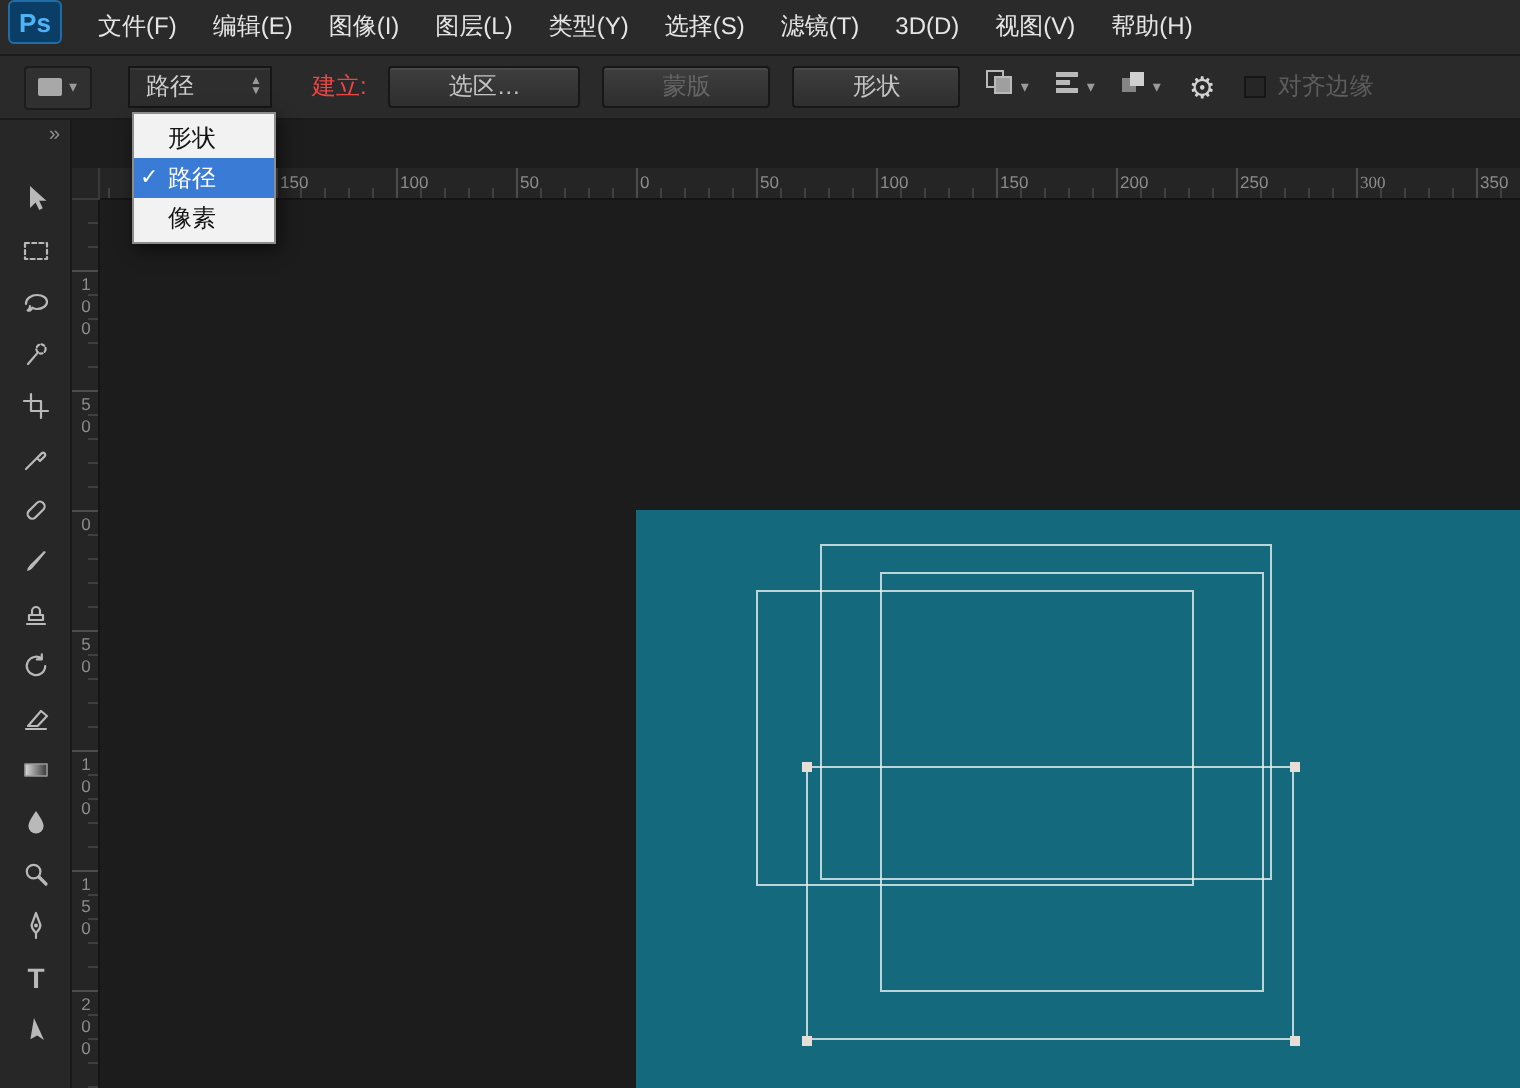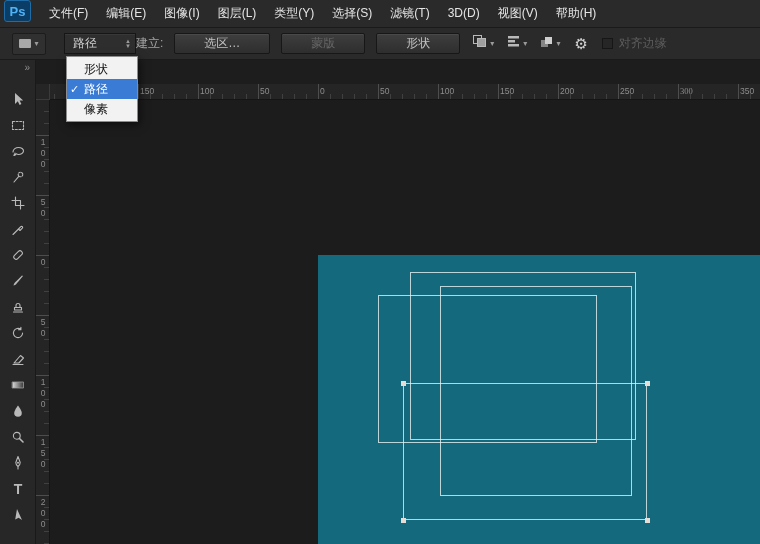--- a/index.html
+++ b/index.html
@@ -20,21 +20,21 @@
     border-bottom:1px solid #1a1a1a;display:flex;align-items:center}
   .tool-preset{margin-left:12px;width:34px;height:22px;display:flex;align-items:center;justify-content:center;
     gap:3px;border:1px solid #1c1c1c;background:#303030;border-radius:2px}
   .tp-rect{width:12px;height:9px;background:#a8a8a8;border-radius:1px}
   .caret{color:#9a9a9a;font-size:8px;line-height:1}
   .mode-select{margin-left:18px;width:72px;height:21px;background:#2e2e2e;border:1px solid #161616;
     box-shadow:inset 0 1px 0 rgba(255,255,255,.05);display:flex;align-items:center;
     padding:0 4px 0 8px;color:#cfcfcf;font-size:12px}
   .updown{margin-left:auto;display:flex;flex-direction:column;align-items:center;color:#9a9a9a;
     font-size:6px;line-height:5px}
-  .make-label{margin-left:0;color:#a3a3a3;font-size:12px}
+  .make-label{margin-left:20px;color:#ef4444;font-size:12px}
   .opt-btn{margin-left:11px;height:21px;padding:0 29px;background:linear-gradient(#3e3e3e,#2e2e2e);
     border:1px solid #171717;border-radius:2px;color:#c2c2c2;font-size:12px;
     box-shadow:inset 0 1px 0 rgba(255,255,255,.06)}
   .opt-btn.disabled{color:#666}
   .icon-btn{margin-left:12px;display:flex;align-items:center;gap:2px}
   .gear{margin-left:14px;color:#d2d2d2;font-size:15px}
   .align-edges{margin-left:14px;display:flex;align-items:center;gap:6px;color:#5d5d5d;font-size:12px}
   .checkbox{width:11px;height:11px;background:#262626;border:1px solid #161616}
 
   

